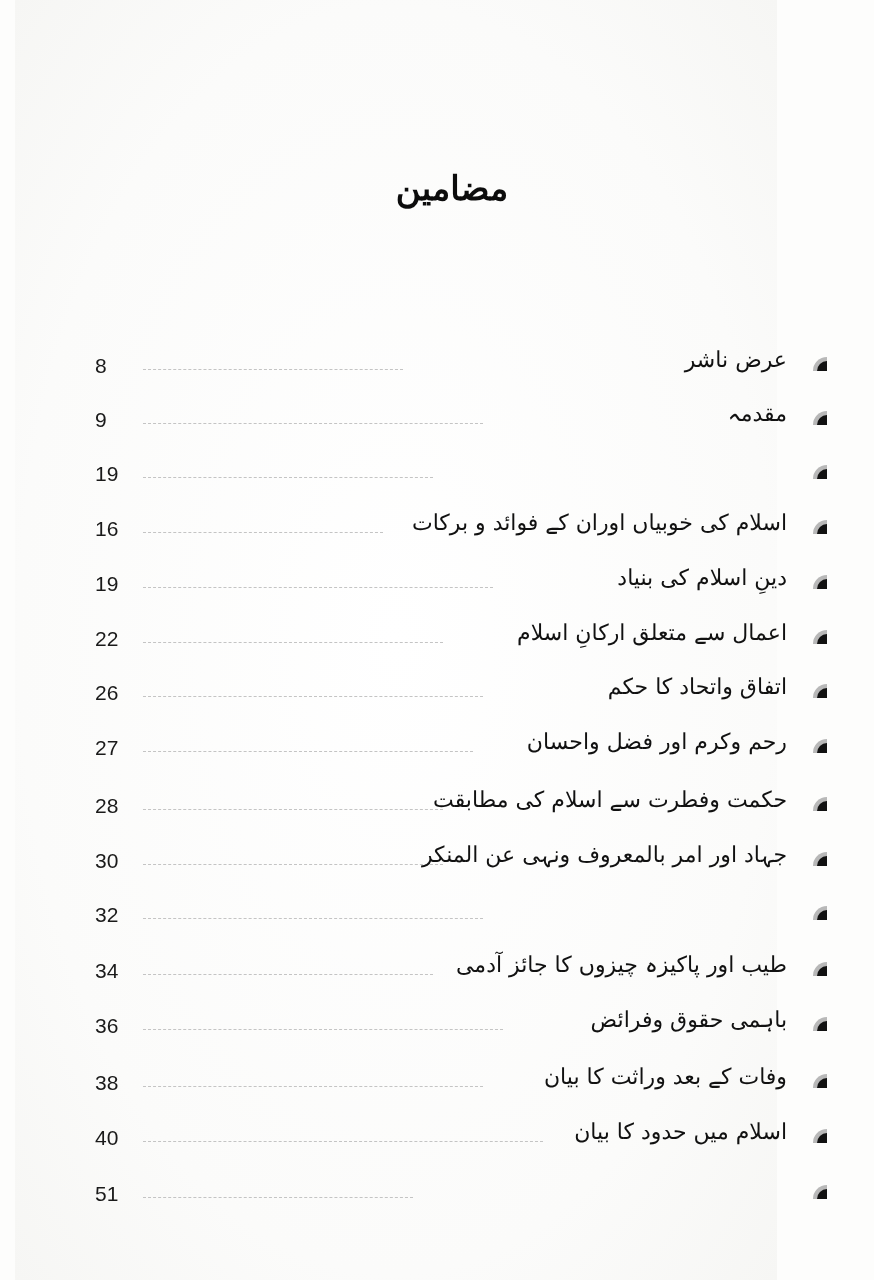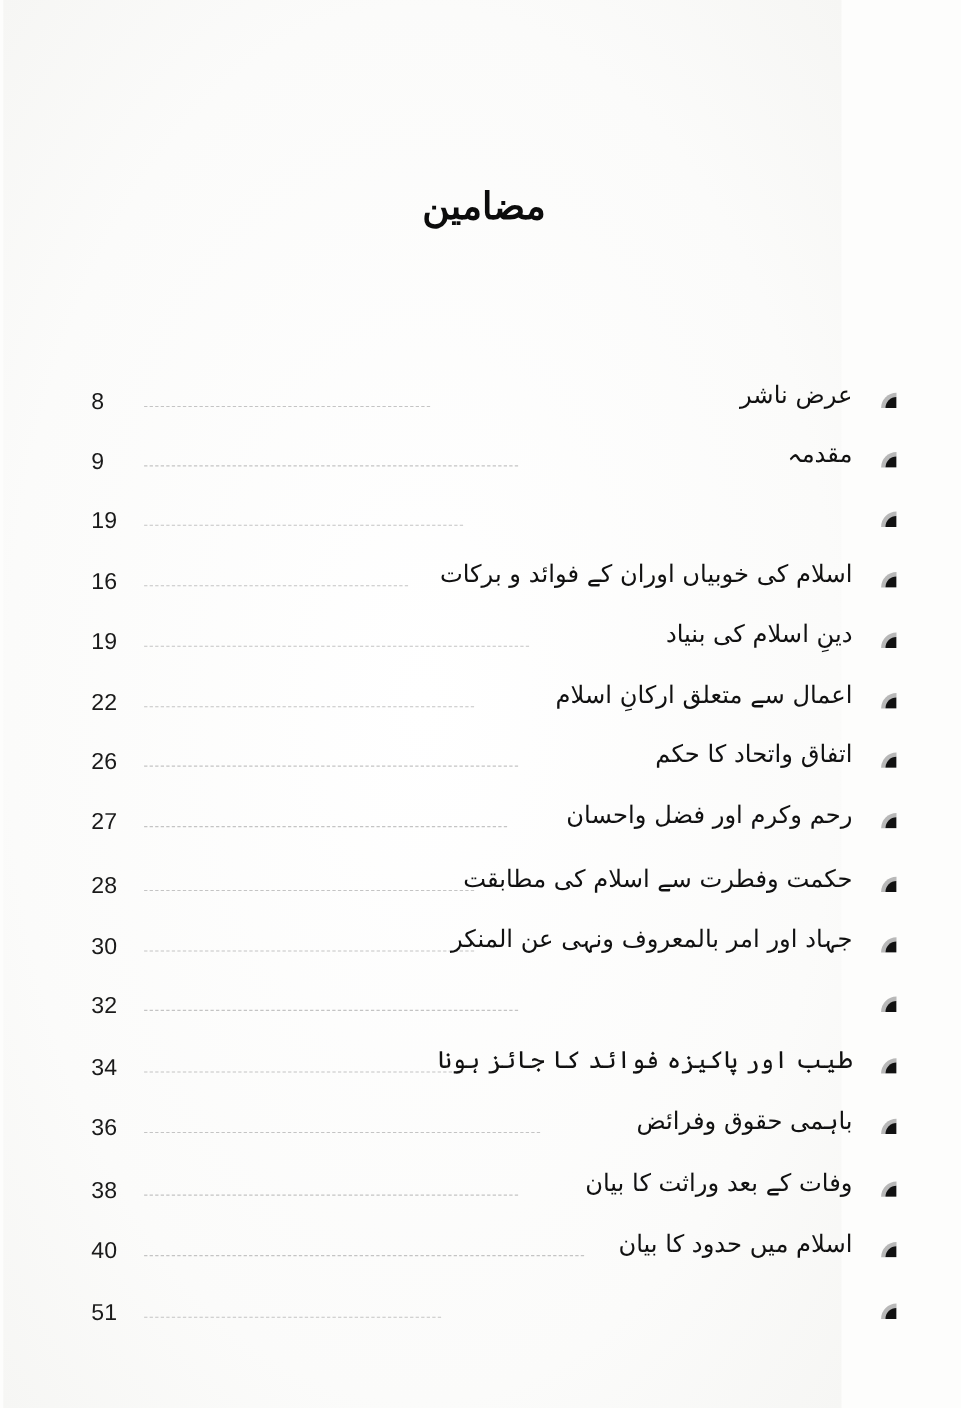--- a/index.html
+++ b/index.html
@@ -10,21 +10,21 @@
       width: 874px;
       height: 1280px;
       background: #fdfdfc;
       position: relative;
       overflow: hidden;
       font-family: "DejaVu Sans", sans-serif;
       color: #111;
     }
     .page {
       position: absolute;
-      left: 3px; top: 0;
+      left: 15px; top: 0;
       width: 762px; height: 1280px;
       background: radial-gradient(ellipse at 50% 50%, #ffffff 0%, #fbfbfa 70%, #f6f6f4 100%);
     }
     .title {
       position: absolute;
       top: 158px;
       left: 0;
       width: 874px;
       text-align: center;
       direction: rtl;
@@ -173,21 +173,21 @@
 
     <div class="row" style="top:895px">
       <span class="page-num">32</span>
       <span class="leader" style="width:340px"></span>
       <span class="bullet"></span>
     </div>
 
     <div class="row" style="top:951px">
       <span class="page-num">34</span>
       <span class="leader" style="width:290px"></span>
-      <span class="entry-text">طیب اور پاکیزہ فوائد کا جائز ہونا</span>
+      <span class="entry-text">طیب اور پاکیزہ چیزوں کا جائز آدمی</span>
       <span class="bullet"></span>
     </div>
 
     <div class="row" style="top:1006px">
       <span class="page-num">36</span>
       <span class="leader" style="width:360px"></span>
       <span class="entry-text">باہمی حقوق وفرائض</span>
       <span class="bullet"></span>
     </div>
 

